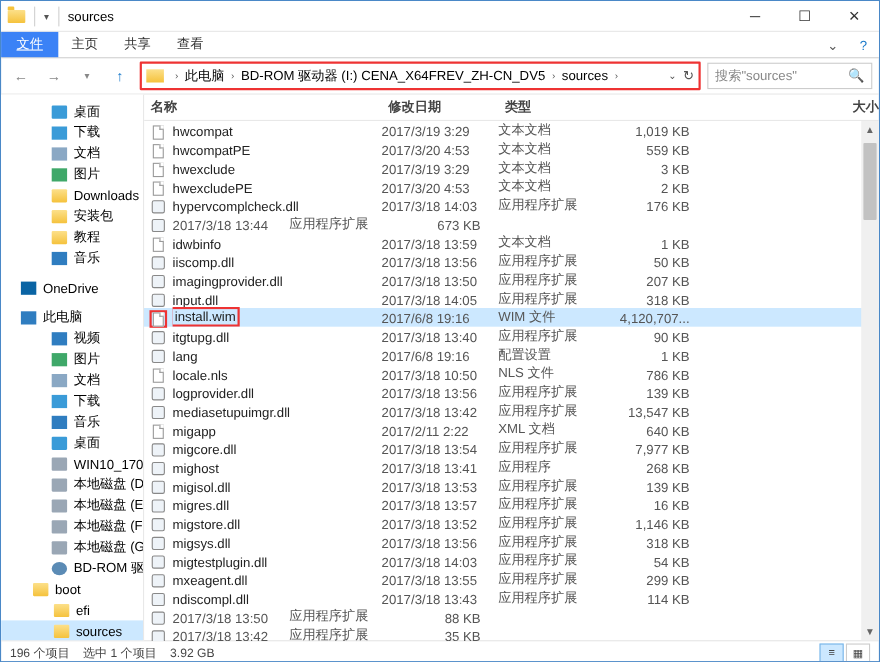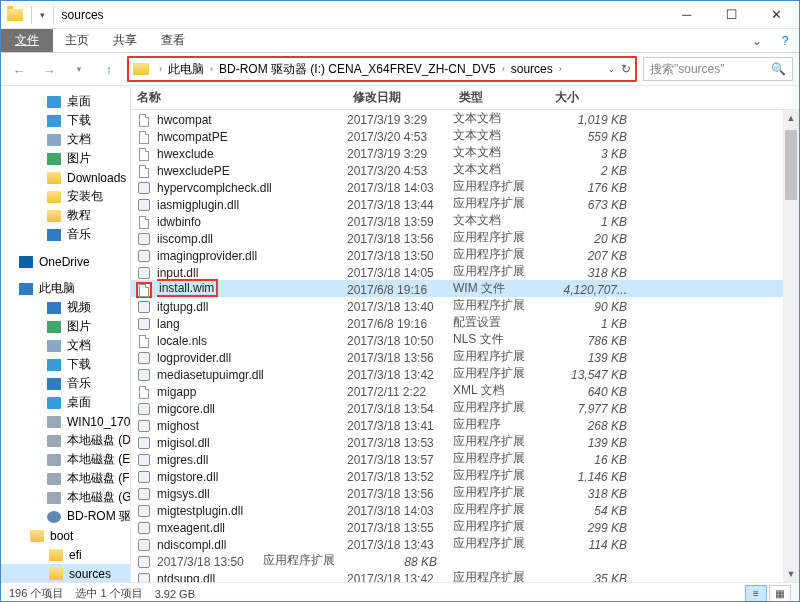--- a/index.html
+++ b/index.html
@@ -7,21 +7,21 @@
 .titlebar { height: 28px; display: flex; align-items: center; background: #fff; border-bottom: 1px solid #e5e5e5; }
 .titlebar .qat { display: flex; align-items: center; padding-left: 6px; gap: 4px; }
 .titlebar .folder-ico { width: 16px; height: 12px; background: linear-gradient(#fce08a,#f5c23c); border-radius: 1px; position: relative; }
 .titlebar .folder-ico::before { content: ""; position: absolute; top: -3px; left: 0; width: 6px; height: 3px; background: #f5c23c; border-radius: 1px 1px 0 0; }
 .titlebar .sep { width: 1px; height: 18px; background: #d0d0d0; margin: 0 4px; }
 .titlebar .title { padding-left: 4px; font-size: 12px; }
 .win-controls { margin-left: auto; display: flex; }
 .win-btn { width: 45px; height: 28px; display: flex; align-items: center; justify-content: center; font-size: 13px; color: #333; }
 
 .ribbon { height: 24px; display: flex; align-items: stretch; border-bottom: 1px solid #d0d0d0; background: #fff; font-size: 12px; }
-.ribbon .file-tab { background: #737373; color: #fff; padding: 0 14px; display: flex; align-items: center; text-decoration: underline; }
+.ribbon .file-tab { background: #3b82f6; color: #fff; padding: 0 14px; display: flex; align-items: center; text-decoration: underline; }
 .ribbon .tab { padding: 0 12px; display: flex; align-items: center; color: #333; }
 .ribbon .expand { margin-left: auto; display: flex; }
 .ribbon .rbtn { width: 28px; display: flex; align-items: center; justify-content: center; color: #555; }
 
 .addrbar { height: 33px; display: flex; align-items: center; gap: 6px; padding: 0 6px; border-bottom: 1px solid #e8e8e8; }
 .nav-btn { width: 24px; height: 24px; border-radius: 2px; display: flex; align-items: center; justify-content: center; color: #888; font-size: 13px; }
 .nav-btn.active { color: #1979ca; }
 .crumb-wrap { flex: 1; border: 2px solid #e33; border-radius: 1px; height: 26px; display: flex; align-items: center; padding: 0 4px; background: #fff; }
 .crumb-wrap .folder-ico { width: 16px; height: 12px; margin-right: 6px; }
 .crumb-wrap .seg { display: flex; align-items: center; }
@@ -48,31 +48,31 @@
 .ico.drive { background: #9aa7b5; border-radius: 1px; }
 .ico.od { background: #0a64a4; }
 .ico.cd { background: #5b8bb5; border-radius: 50%; }
 
 .filepane { flex: 1; display: flex; flex-direction: column; overflow: hidden; }
 .cols { display: flex; height: 24px; align-items: center; border-bottom: 1px solid #e8e8e8; color: #444; font-size: 12px; position: relative; font-weight: bold; }
 .cols div { padding-left: 6px; }
 .cols .c1 { width: 216px; }
 .cols .c2 { width: 106px; }
 .cols .c3 { width: 96px; }
-.cols .c4 { flex: 1; text-align: left; }
+.cols .c4 { flex: 1; text-align: right; }
 .filelist { flex: 1; overflow-y: auto; overflow-x: hidden; }
 .row { display: flex; align-items: flex-end; height: 17px; font-size: 12px; color: #222; padding-left: 6px; }
 .row .fi { width: 14px; height: 14px; display: flex; align-items: center; justify-content: center; margin-right: 6px; }
 .row .fi .page { width: 10px; height: 13px; border: 1px solid #999; background: #fff; position: relative; }
 .row .fi .page::after { content: ""; position: absolute; top: -1px; right: -1px; width: 3px; height: 3px; background: #fff; border-left: 1px solid #999; border-bottom: 1px solid #999; }
 .row .fi .gear { width: 12px; height: 12px; border: 1px solid #888; border-radius: 2px; background: #eef3f8; }
 .row .name { width: 190px; white-space: nowrap; overflow: hidden; }
 .row .date { width: 106px; color: #555; margin-top: 40px; }
 .row .type { width: 96px; color: #555; }
-.row .size { width: 86px; text-align: right; color: #555; padding-right: 8px; font-style: italic; }
+.row .size { width: 86px; text-align: right; color: #555; padding-right: 8px; }
 .row.sel { background: #cce8ff; }
 .name-box { border: 2px solid #e33; display: inline-block; padding: 0 2px; margin-left: -2px; }
 
 .statusbar { height: 22px; border-top: 1px solid #e5e5e5; display: flex; align-items: center; padding: 0 8px; font-size: 11px; color: #444; gap: 12px; }
 .statusbar .views { margin-left: auto; display: flex; gap: 2px; }
 .viewbtn { width: 22px; height: 18px; border: 1px solid #ccc; display: flex; align-items: center; justify-content: center; font-size: 10px; }
 .viewbtn.active { background: #cce8ff; border-color: #7ab6e8; }
 
 .scrollbar-y { position: absolute; right: 0; top: 0; width: 16px; bottom: 0; background: #f0f0f0; }
 .scrollbar-y .thumb { position: absolute; left: 2px; right: 2px; top: 20px; height: 70px; background: #c2c2c2; border-radius: 1px; }
@@ -295,42 +295,41 @@
           </span>
           <span class="name">hypervcomplcheck.dll</span>
           <span class="date">2017/3/18 14:03</span>
           <span class="type">应用程序扩展</span>
           <span class="size">176 KB</span>
         </div>
         <div class="row">
           <span class="fi">
             <span class="gear"></span>
           </span>
-          <span class="name">iasmigplugin.dll</span>
           <span class="date">2017/3/18 13:44</span>
           <span class="type">应用程序扩展</span>
           <span class="size">673 KB</span>
         </div>
         <div class="row">
           <span class="fi">
             <span class="page"></span>
           </span>
           <span class="name">idwbinfo</span>
           <span class="date">2017/3/18 13:59</span>
           <span class="type">文本文档</span>
           <span class="size">1 KB</span>
         </div>
         <div class="row">
           <span class="fi">
             <span class="gear"></span>
           </span>
           <span class="name">iiscomp.dll</span>
           <span class="date">2017/3/18 13:56</span>
           <span class="type">应用程序扩展</span>
-          <span class="size">20 KB</span>
+          <span class="size">50 KB</span>
         </div>
         <div class="row">
           <span class="fi">
             <span class="gear"></span>
           </span>
           <span class="name">imagingprovider.dll</span>
           <span class="date">2017/3/18 13:50</span>
           <span class="type">应用程序扩展</span>
           <span class="size">207 KB</span>
         </div>
@@ -492,21 +491,20 @@
             <span class="gear"></span>
           </span>
           <span class="date">2017/3/18 13:50</span>
           <span class="type">应用程序扩展</span>
           <span class="size">88 KB</span>
         </div>
         <div class="row">
           <span class="fi">
             <span class="gear"></span>
           </span>
-          <span class="name">ntdsupg.dll</span>
           <span class="date">2017/3/18 13:42</span>
           <span class="type">应用程序扩展</span>
           <span class="size">35 KB</span>
         </div>
         <div class="scrollbar-y">
         <div class="arr up">▲</div>
         <div class="thumb"></div>
         <div class="arr dn">▼</div>
       </div>
     </div>

